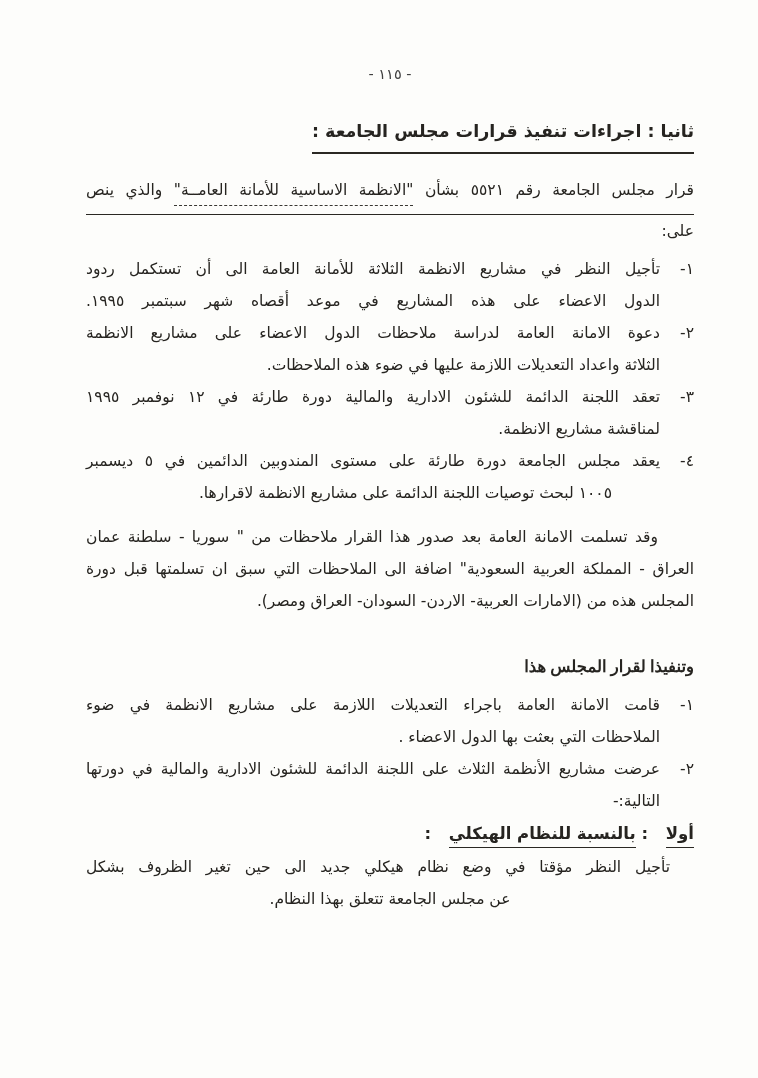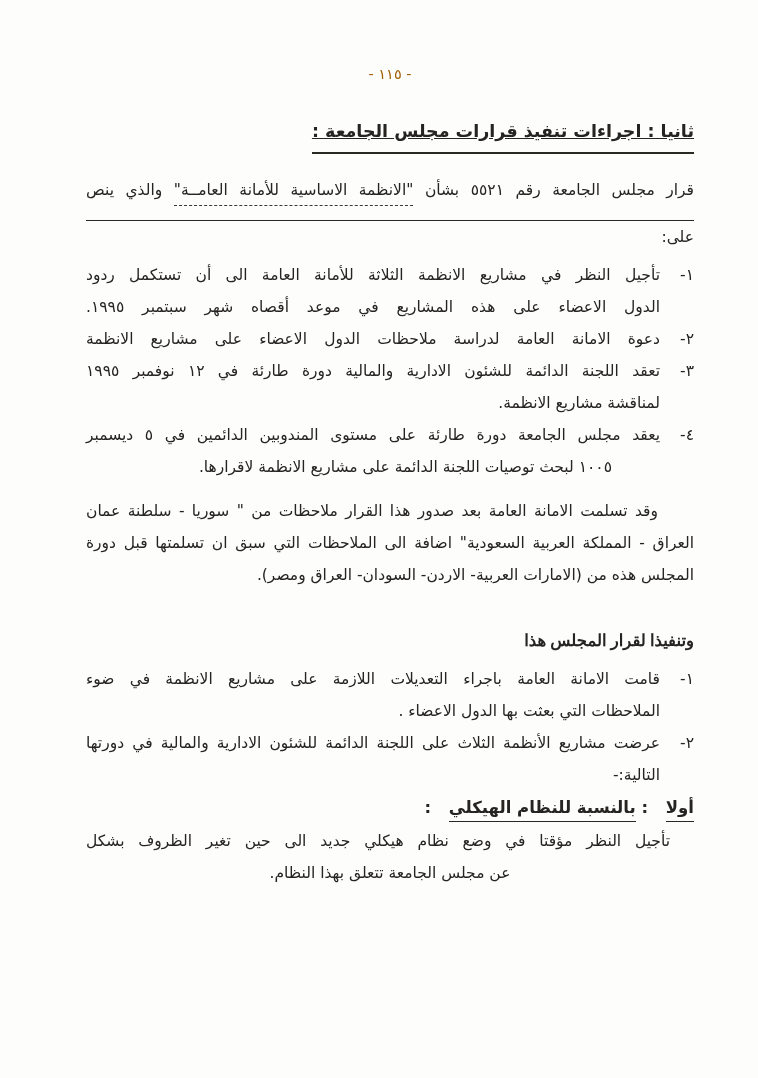--- a/index.html
+++ b/index.html
@@ -15,46 +15,45 @@
     color: #262420;
     padding: 66px 64px 0 86px;
     overflow: hidden;
   }
 
   .pagenum {
     text-align: center;
     font-size: 14.5px;
     letter-spacing: 2px;
     margin-bottom: 34px;
-    color: #a16207;
+    color: #404040;
   }
 
   .main-heading {
     font-size: 17.5px;
     font-weight: 700;
     margin: 0 0 20px 0;
     line-height: 30px;
   }
   .main-heading .u {
     display: inline-block;
     border-bottom: 2.5px solid #2a2823;
     padding-bottom: 6px;
-    text-decoration: underline;
   }
 
   .ln {
     font-size: 15.5px;
     line-height: 32px;
     text-align: justify;
     text-align-last: justify;
   }
   .ln.last   { text-align: left;  text-align-last: right; }
   .ln.center { text-align: right; text-align-last: center; }
 
-  .intro-l1 { border-bottom: 1.5px solid #2a2823; padding-bottom: 14px; }
+  .intro-l1 { border-bottom: 1.5px solid #2a2823; padding-bottom: 8px; }
   .quoted   { border-bottom: 1.2px dashed #3a3833; padding-bottom: 6px; }
 
   .list { margin-top: 6px; }
   .li { display: flex; }
   .li .marker {
     flex: 0 0 34px;
     font-size: 15.5px;
     line-height: 32px;
   }
   .li .ltext { flex: 1 1 auto; min-width: 0; }
@@ -107,20 +106,21 @@
       <div class="ltext">
         <div class="ln">تأجيل النظر في مشاريع الانظمة الثلاثة للأمانة العامة الى أن تستكمل ردود</div>
         <div class="ln">الدول الاعضاء على هذه المشاريع في موعد أقصاه شهر سبتمبر ١٩٩٥.</div>
       </div>
     </div>
 
     <div class="li">
       <span class="marker">٢-</span>
       <div class="ltext">
         <div class="ln">دعوة الامانة العامة لدراسة ملاحظات الدول الاعضاء على مشاريع الانظمة</div>
+        <div class="ln last">الثلاثة واعداد التعديلات اللازمة عليها في ضوء هذه الملاحظات.</div>
       </div>
     </div>
 
     <div class="li">
       <span class="marker">٣-</span>
       <div class="ltext">
         <div class="ln">تعقد اللجنة الدائمة للشئون الادارية والمالية دورة طارئة في ١٢ نوفمبر ١٩٩٥</div>
         <div class="ln last">لمناقشة مشاريع الانظمة.</div>
       </div>
     </div>

